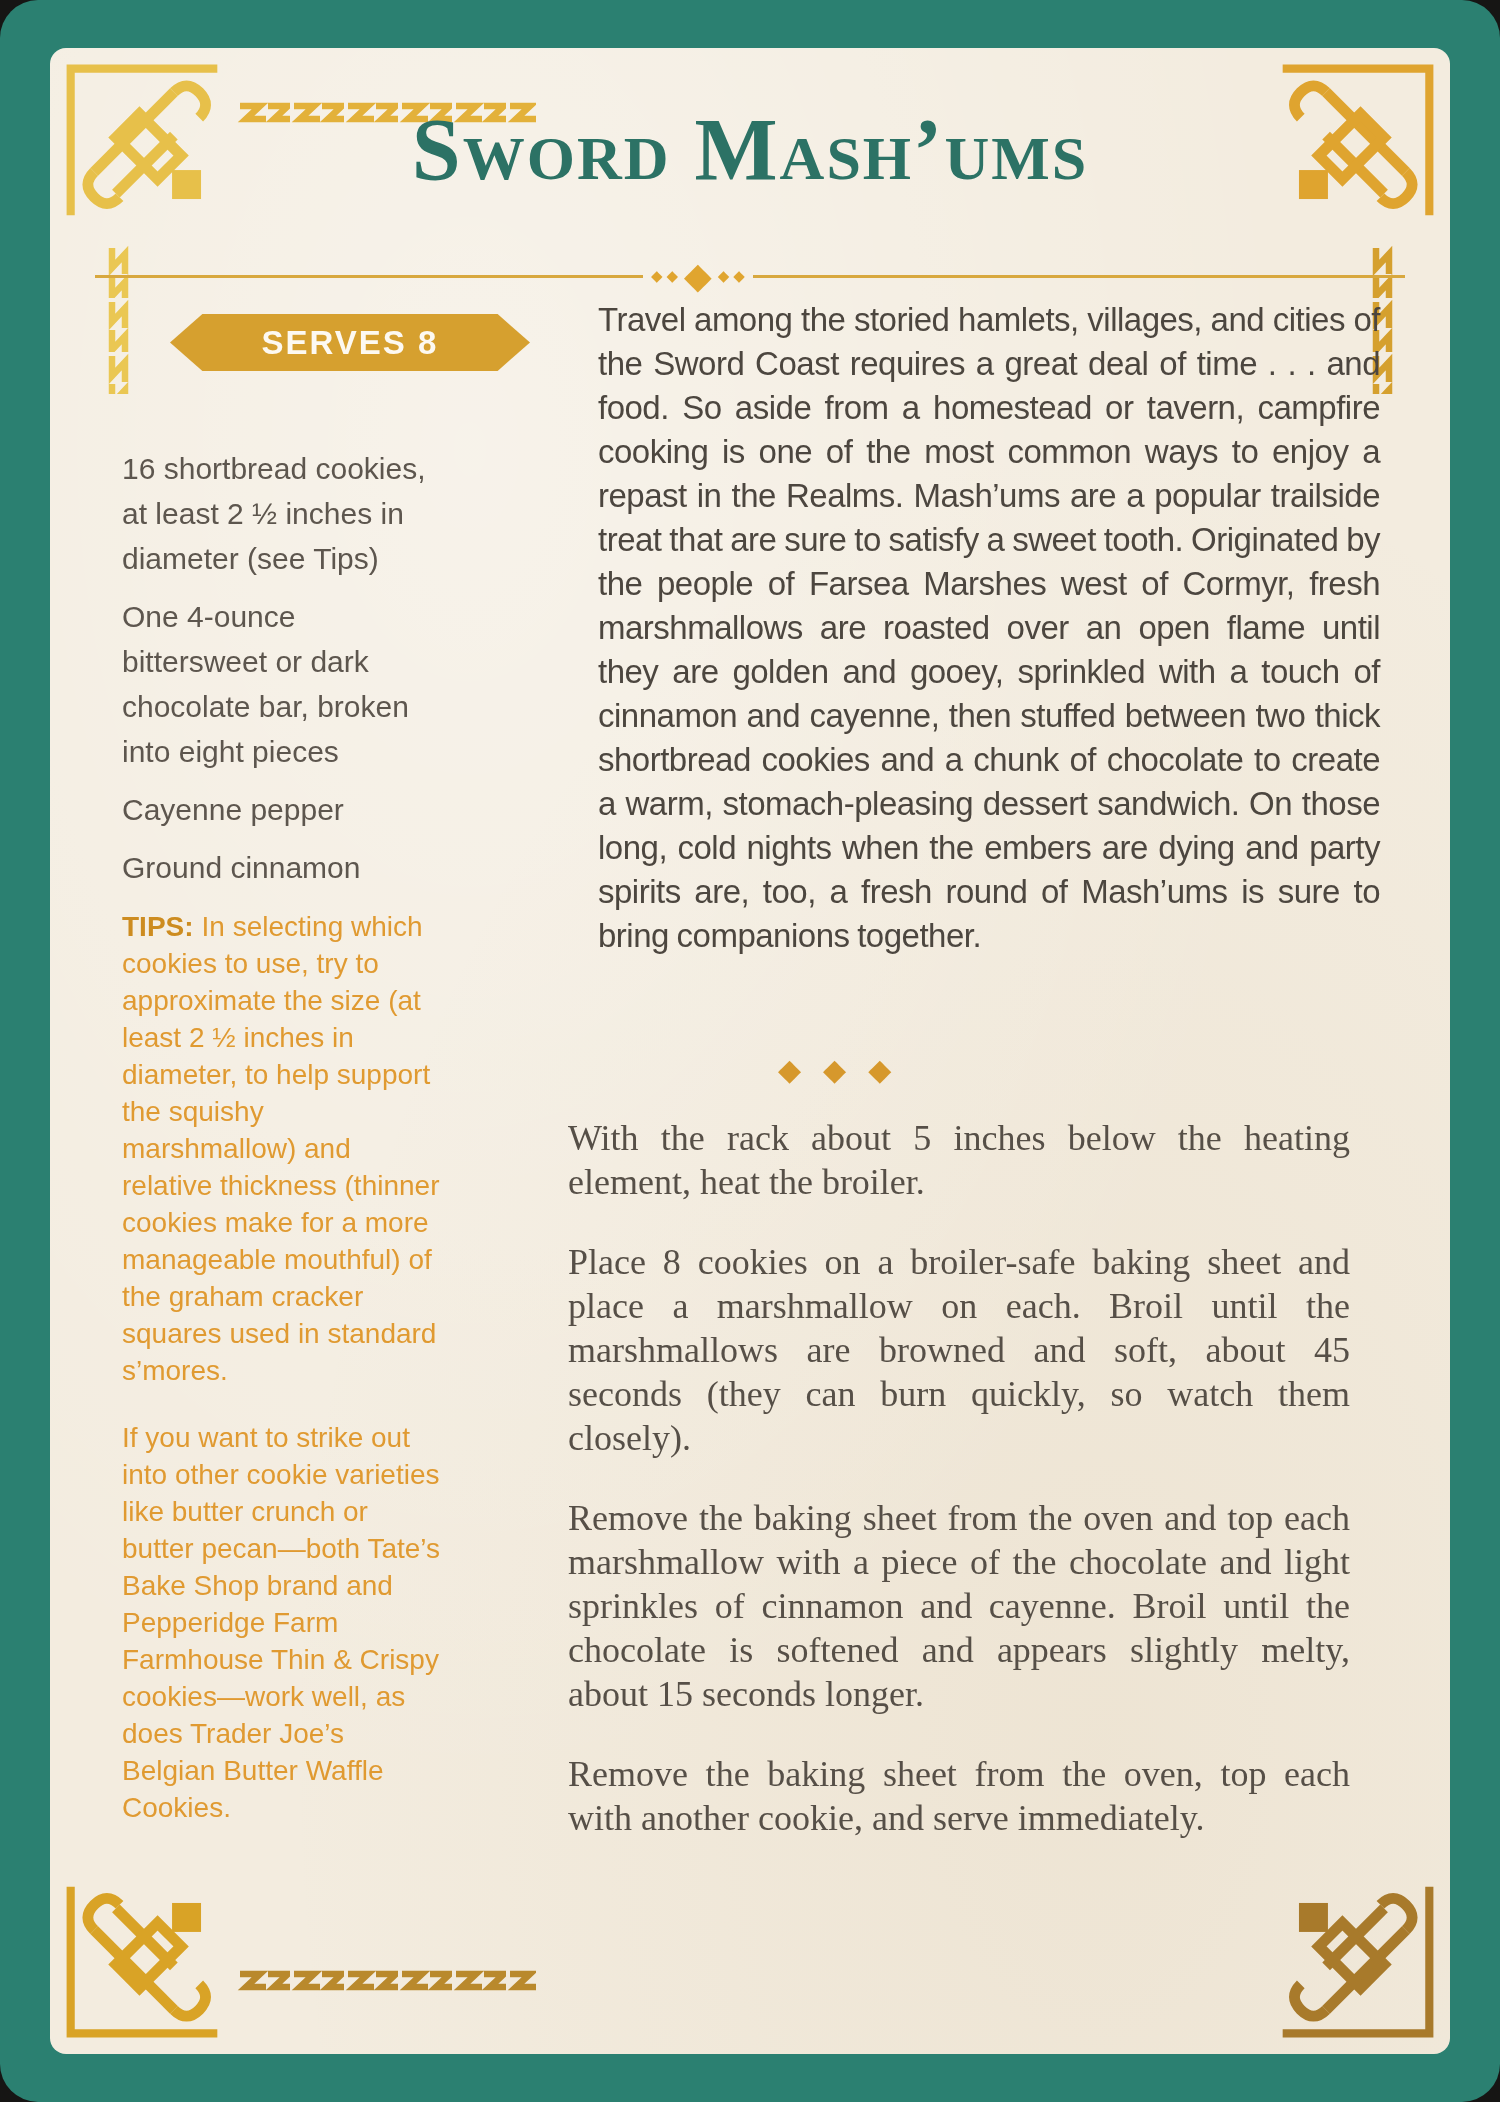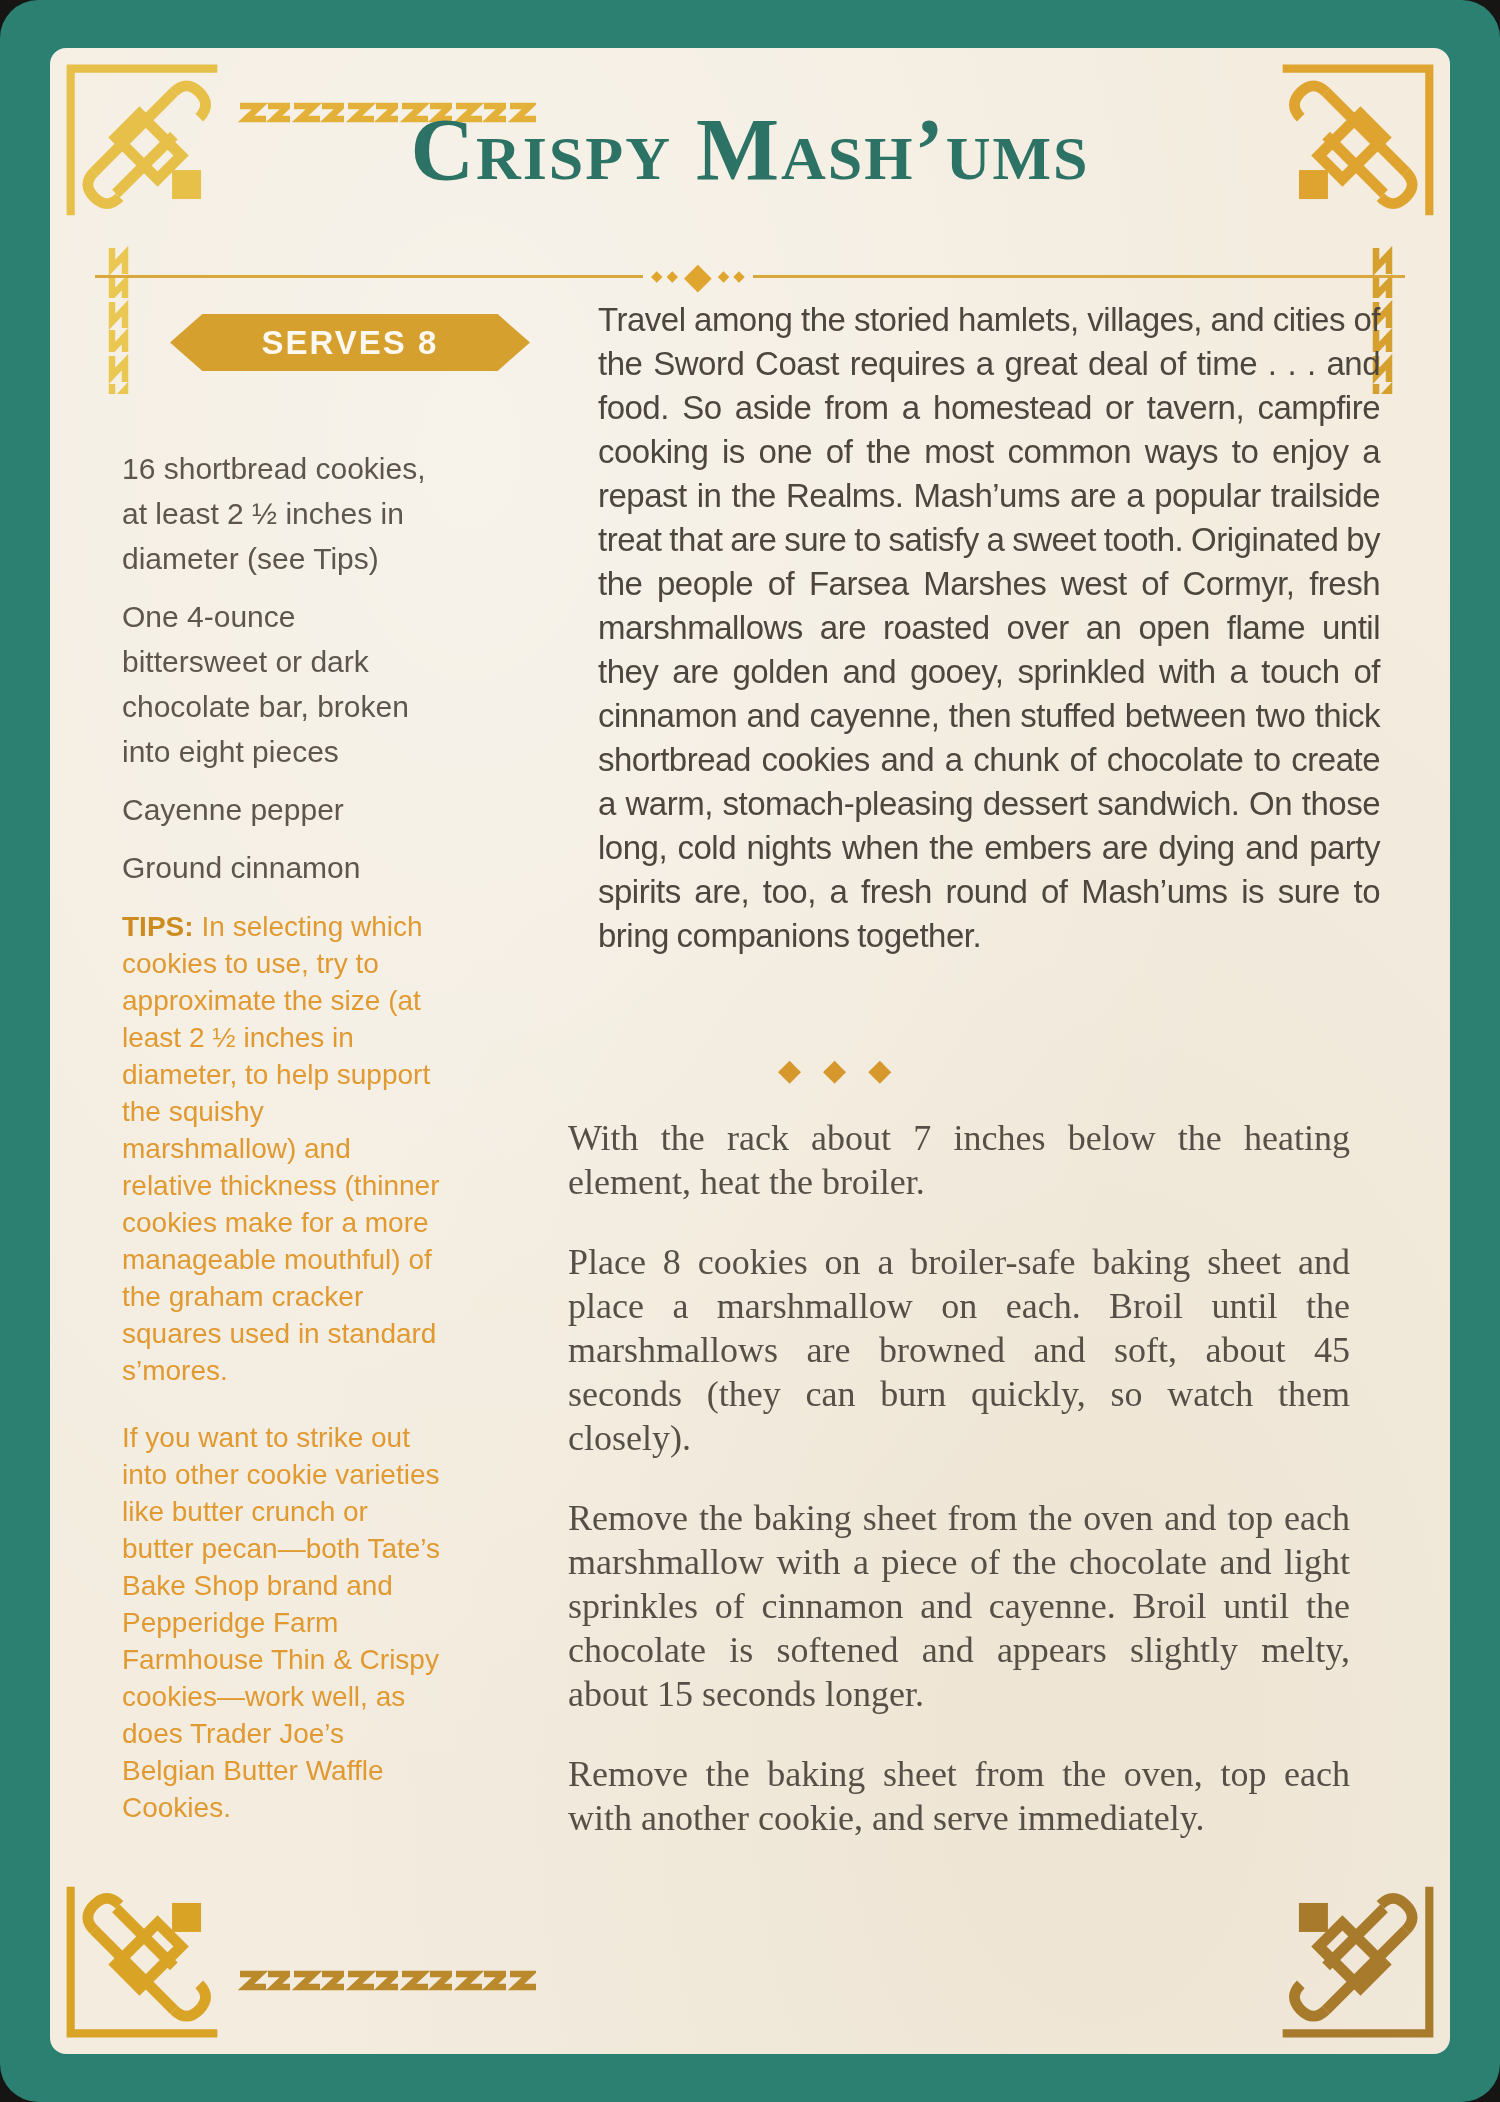--- a/index.html
+++ b/index.html
@@ -135,21 +135,21 @@
         <use href="#knot"></use>
       </svg>
     <svg class="corner bl" viewBox="0 0 190 190">
         <use href="#knot"></use>
       </svg>
     <svg class="corner br" viewBox="0 0 190 190">
         <use href="#knot"></use>
       </svg>
 
     <div class="title-wrap">
-      <h1>Crispy Mash’ums</h1>
+      <h1>Sword Mash’ums</h1>
     </div>
 
     <div class="rule">
       <span class="rule-line l"></span>
       <span class="rule-orn">
         <span class="d sm">◆</span>
         <span class="d sm">◆</span>
         <span class="d lg">◆</span>
         <span class="d sm">◆</span>
         <span class="d sm">◆</span>
@@ -173,20 +173,20 @@
       <p>If you want to strike out into other cookie varieties like butter crunch or butter pecan—both Tate’s Bake Shop brand and Pepperidge Farm Farmhouse Thin &amp; Crispy cookies—work well, as does Trader Joe’s Belgian Butter Waffle Cookies.</p>
     </div>
 
     <div class="intro">Travel among the storied hamlets, villages, and cities of the Sword Coast requires a great deal of time . . . and food. So aside from a homestead or tavern, campfire cooking is one of the most common ways to enjoy a repast in the Realms. Mash’ums are a popular trailside treat that are sure to satisfy a sweet tooth. Originated by the people of Farsea Marshes west of Cormyr, fresh marshmallows are roasted over an open flame until they are golden and gooey, sprinkled with a touch of cinnamon and cayenne, then stuffed between two thick shortbread cookies and a chunk of chocolate to create a warm, stomach-pleasing dessert sandwich. On those long, cold nights when the embers are dying and party spirits are, too, a fresh round of Mash’ums is sure to bring companions together.</div>
 
     <div class="sep">
       <span>◆</span><span>◆</span><span>◆</span>
     </div>
 
     <div class="instructions">
-      <p>With the rack about 7 inches below the heating element, heat the broiler.</p>
+      <p>With the rack about 5 inches below the heating element, heat the broiler.</p>
       <p>Place 8 cookies on a broiler-safe baking sheet and place a marshmallow on each. Broil until the marshmallows are browned and soft, about 45 seconds (they can burn quickly, so watch them closely).</p>
       <p>Remove the baking sheet from the oven and top each marshmallow with a piece of the chocolate and light sprinkles of cinnamon and cayenne. Broil until the chocolate is softened and appears slightly melty, about 15 seconds longer.</p>
       <p>Remove the baking sheet from the oven, top each with another cookie, and serve immediately.</p>
     </div>
 
   </div>
 </div>
 
 </body></html>

